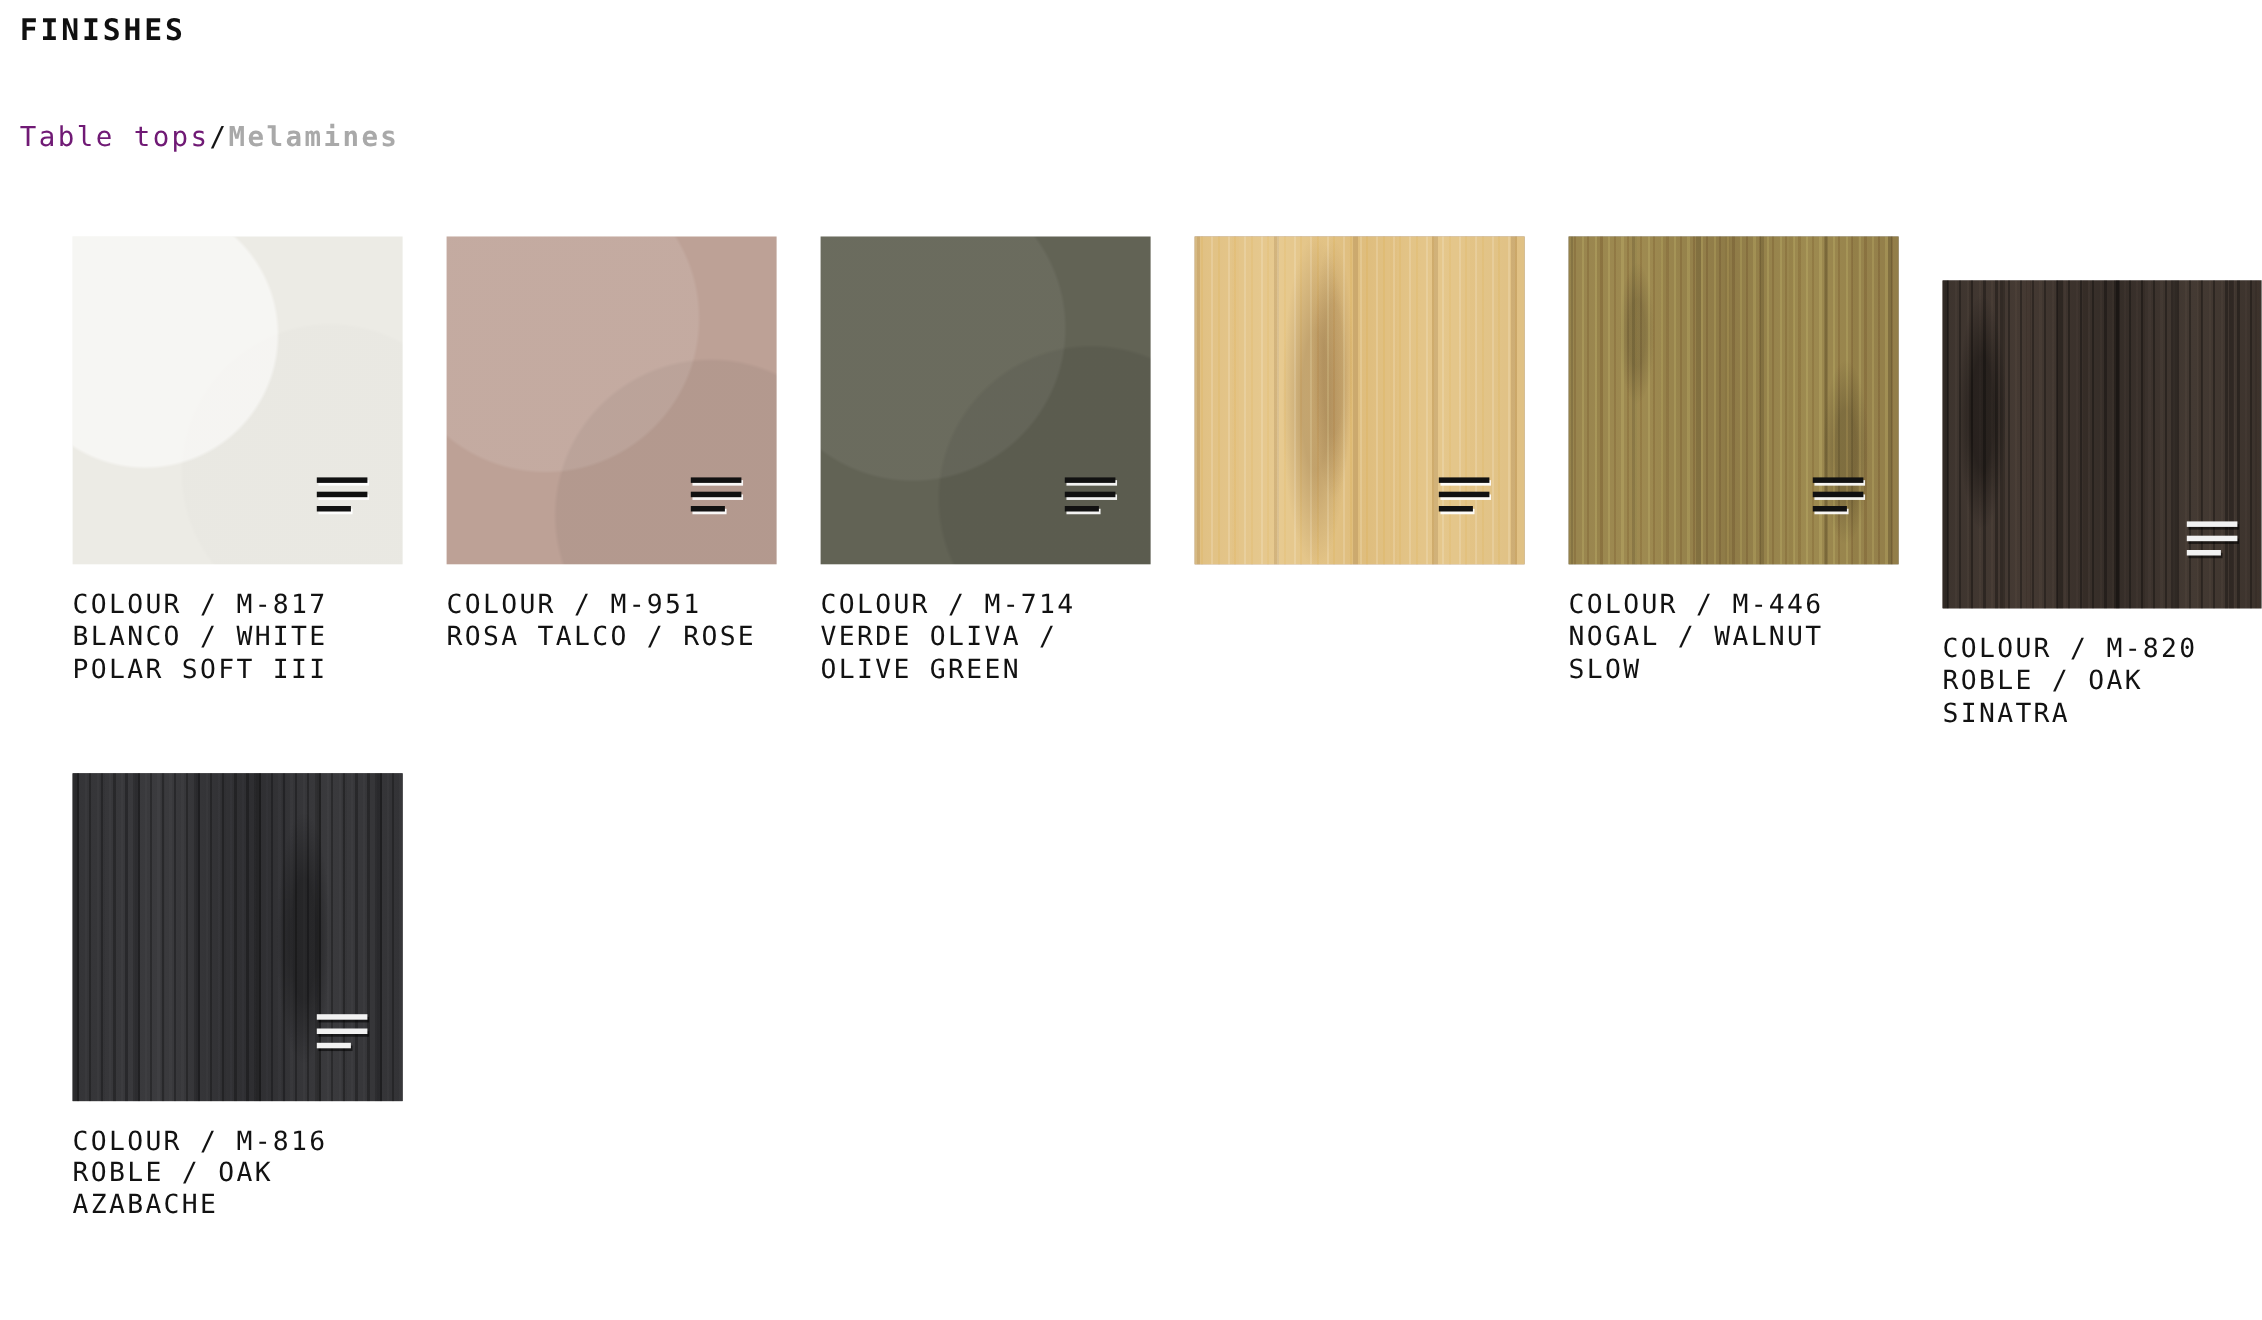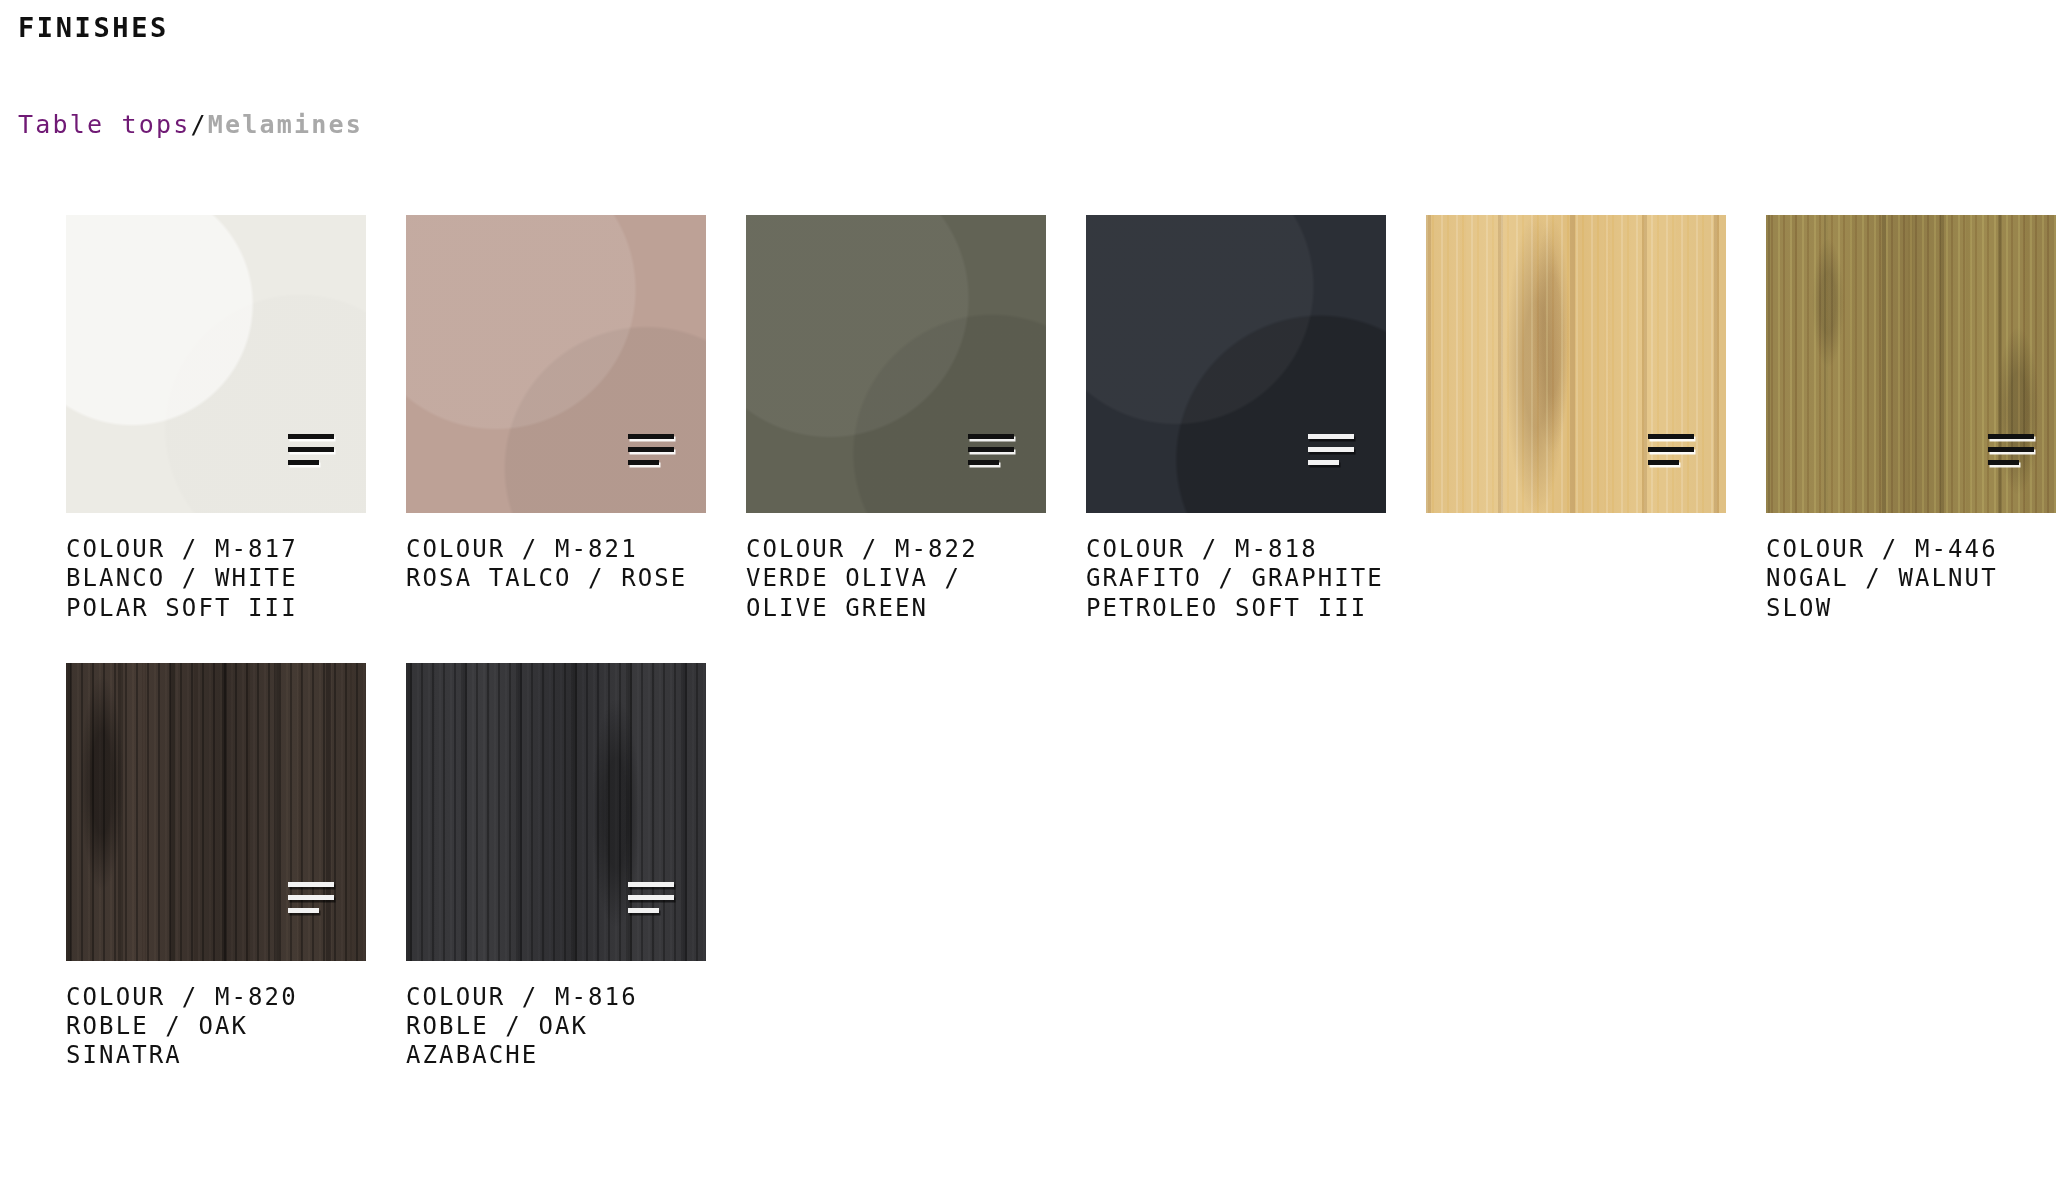--- a/index.html
+++ b/index.html
@@ -249,41 +249,31 @@
         <p class="swatch-caption">COLOUR / M-817 BLANCO / WHITE POLAR SOFT III</p>
       </div>
       <div class="swatch-card">
         <div class="swatch-tile mat-m821">
           <div class="lines-icon">
             <span class="ln ln-1"></span>
             <span class="ln ln-2"></span>
             <span class="ln ln-3"></span>
           </div>
         </div>
-        <p class="swatch-caption">COLOUR / M-821 ROSA TALCO / ROSE</p>
+        <p class="swatch-caption">COLOUR / M-951 ROSA TALCO / ROSE</p>
       </div>
       <div class="swatch-card">
         <div class="swatch-tile mat-m822">
           <div class="lines-icon">
             <span class="ln ln-1"></span>
             <span class="ln ln-2"></span>
             <span class="ln ln-3"></span>
           </div>
         </div>
-        <p class="swatch-caption">COLOUR / M-822 VERDE OLIVA / OLIVE GREEN</p>
-      </div>
-      <div class="swatch-card">
-        <div class="swatch-tile mat-m818">
-          <div class="lines-icon on-dark">
-            <span class="ln ln-1"></span>
-            <span class="ln ln-2"></span>
-            <span class="ln ln-3"></span>
-          </div>
-        </div>
-        <p class="swatch-caption">COLOUR / M-818 GRAFITO / GRAPHITE PETROLEO SOFT III</p>
+        <p class="swatch-caption">COLOUR / M-714 VERDE OLIVA / OLIVE GREEN</p>
       </div>
       <div class="swatch-card">
         <div class="swatch-tile mat-m814 wood">
           <div class="lines-icon">
             <span class="ln ln-1"></span>
             <span class="ln ln-2"></span>
             <span class="ln ln-3"></span>
           </div>
         </div>
       </div>

